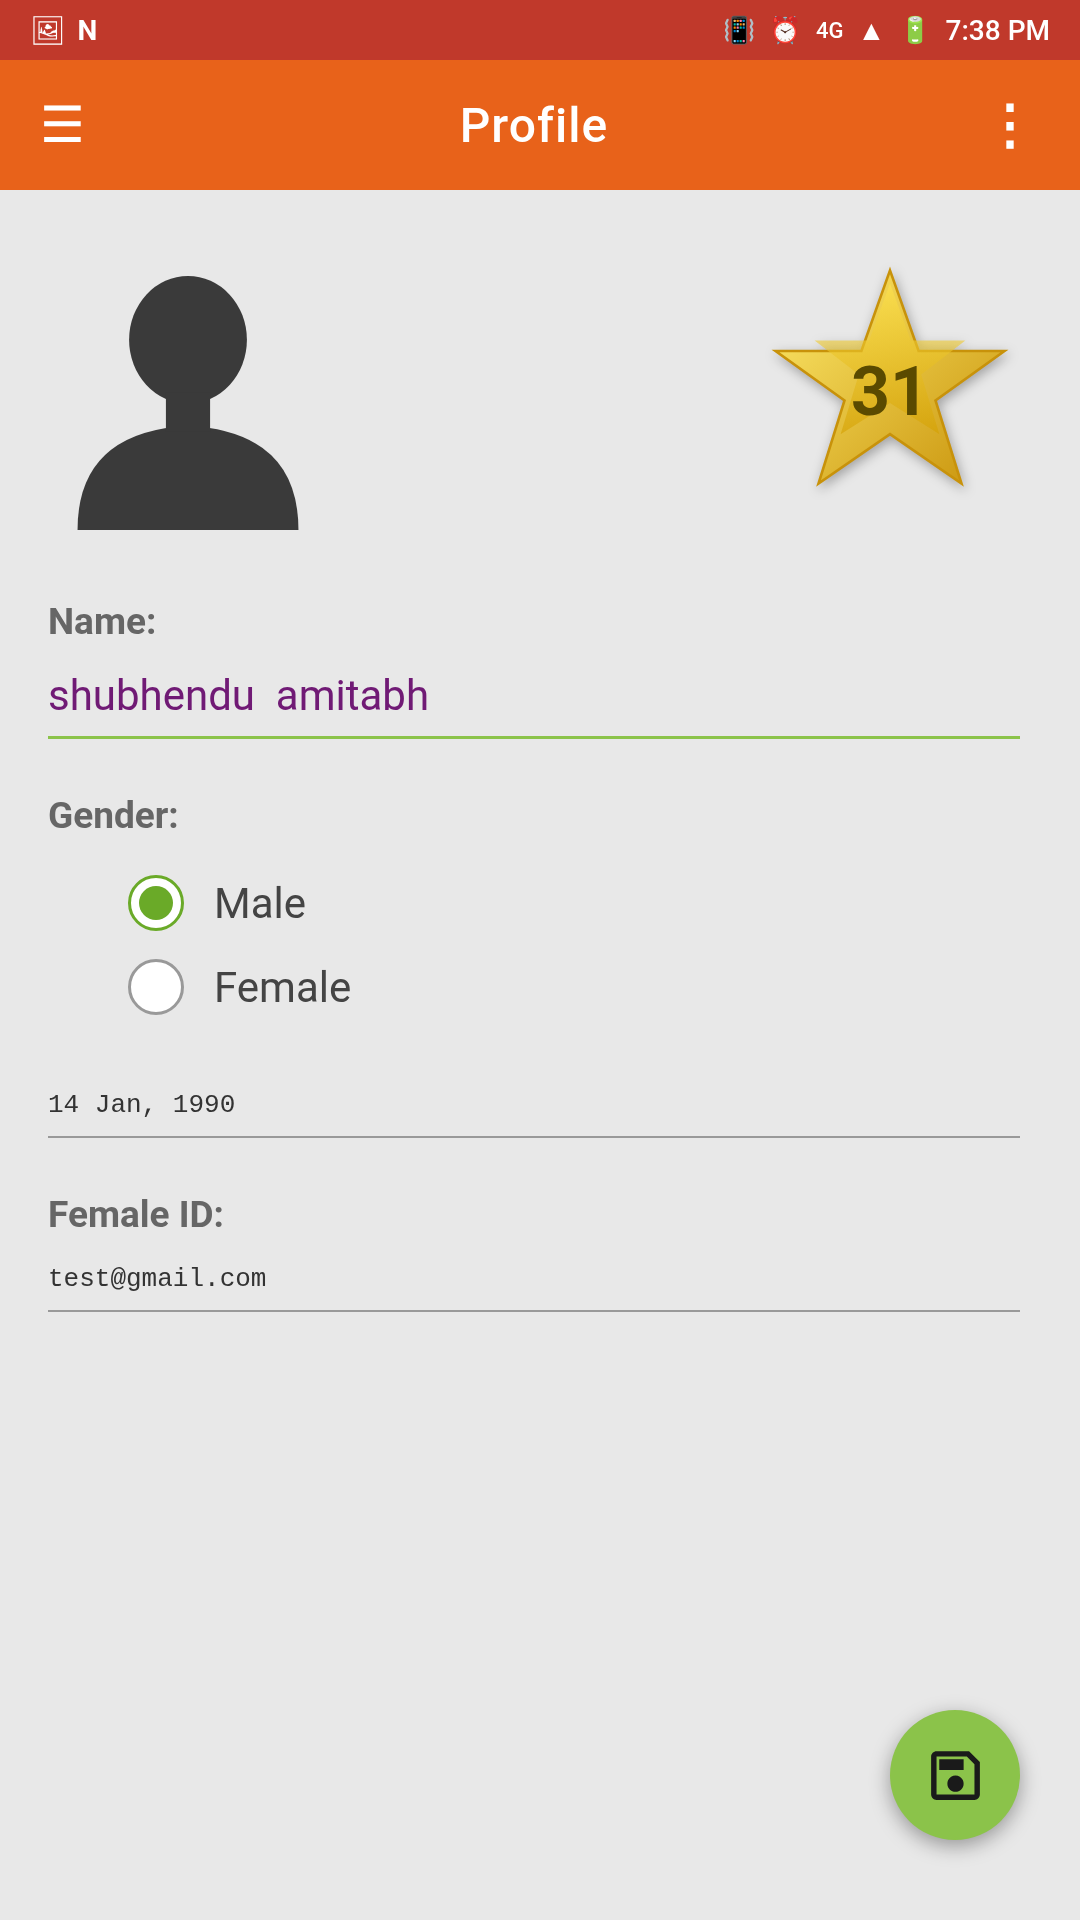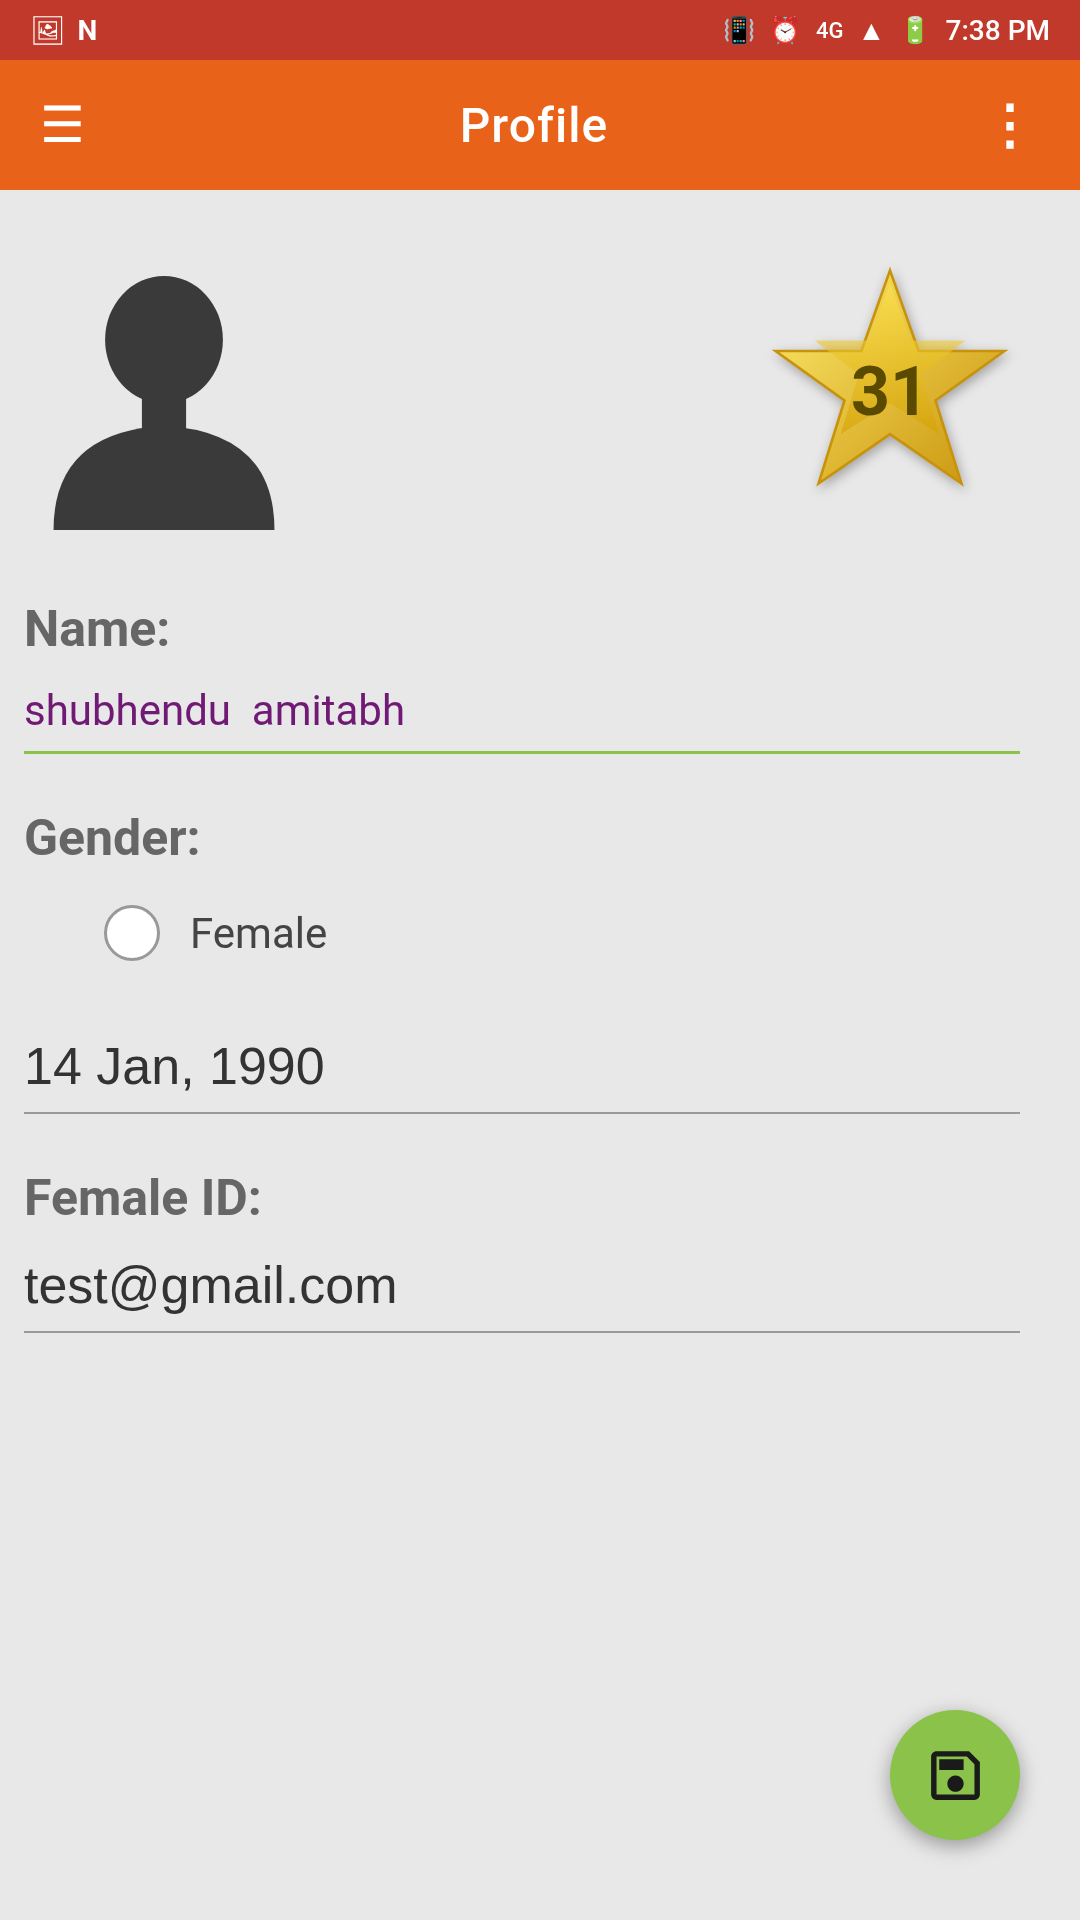--- a/index.html
+++ b/index.html
@@ -61,21 +61,21 @@
       font-size: 54px;
       font-weight: bold;
       letter-spacing: 3px;
       line-height: 0.3;
       cursor: pointer;
     }
 
     
     .content {
       background: #e8e8e8;
-      padding: 40px 60px 100px 24px;
+      padding: 40px 60px 100px 48px;
       min-height: 1730px;
       position: relative;
     }
 
     
     .profile-header {
       display: flex;
       align-items: center;
       justify-content: space-between;
       margin-bottom: 50px;
@@ -117,21 +117,21 @@
       font-size: 68px;
       font-weight: bold;
       color: #5a4a00;
       top: 50%;
       left: 50%;
       transform: translate(-50%, -48%);
     }
 
     
     .field-label {
-      font-size: 50px;
+      font-size: 37px;
       font-weight: bold;
       color: #666;
       margin-bottom: 18px;
       display: block;
     }
 
     .field-group {
       margin-bottom: 55px;
     }
 
@@ -142,28 +142,28 @@
       background: transparent;
       border: none;
       border-bottom: 3px solid #8bc34a;
       padding: 10px 0 16px 0;
       outline: none;
       font-family: inherit;
     }
 
     .text-input-plain {
       width: 100%;
-      font-size: 52px;
+      font-size: 26px;
       color: #333;
       background: transparent;
       border: none;
       border-bottom: 2px solid #999;
       padding: 10px 0 16px 0;
       outline: none;
-      font-family: Liberation Sans, sans-serif;
+      font-family: Liberation Mono, monospace;
     }
 
     
     .radio-group {
       display: flex;
       flex-direction: column;
       gap: 28px;
       padding: 20px 0 10px 80px;
     }
 
@@ -286,20 +286,26 @@
 
   <div class="field-group">
     <span class="field-label">Name:</span>
     <input type="text" class="text-input" value="shubhendu  amitabh" style="">
   </div>
 
   <div class="field-group">
     <span class="field-label">Gender:</span>
     <div class="radio-group">
 
+      <div class="radio-option">
+        <div class="radio-circle selected">
+          <div class="radio-inner"></div>
+        </div>
+        <span class="radio-label">Male</span>
+      </div>
 
       <div class="radio-option">
         <div class="radio-circle">
         </div>
         <span class="radio-label">Female</span>
       </div>
     </div>
   </div>
 
   <div class="field-group">

